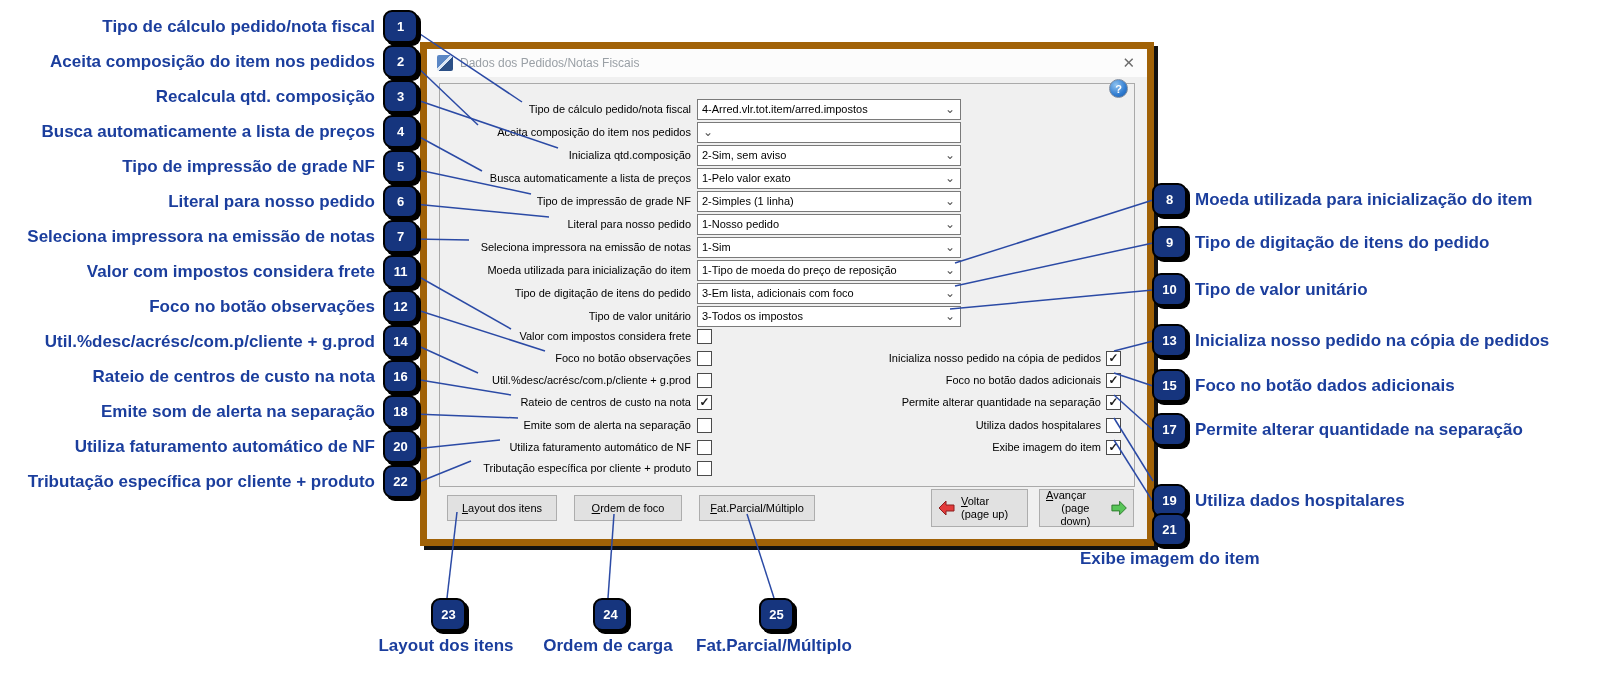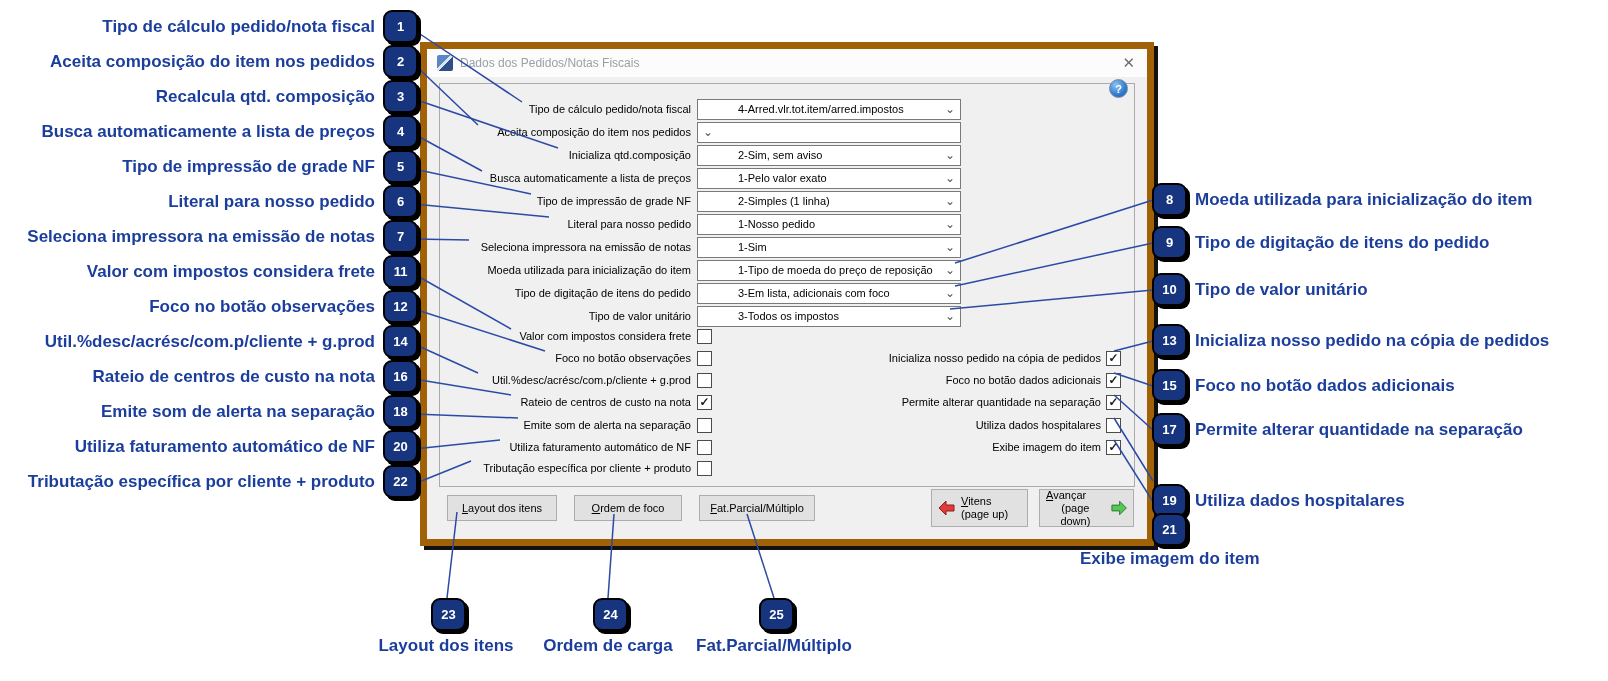--- a/index.html
+++ b/index.html
@@ -27,21 +27,21 @@
   #close-x{position:absolute;right:12px;top:5px;font-size:15px;color:#6d6d6d;cursor:pointer;}
   #groupbox{position:absolute;left:12px;top:34px;width:694px;height:402px;border:1px solid #aaaaaa;}
   #help-icon{position:absolute;left:682px;top:30px;width:17px;height:17px;border-radius:50%;
           background:radial-gradient(circle at 35% 30%,#8fc3f0,#2f7bd0 60%,#1c5ca8);
           border:1px solid #7a8aa0;color:#fff;font-size:11px;font-weight:bold;
           display:flex;align-items:center;justify-content:center;z-index:2;}
   .frow{position:absolute;left:0;width:100%;height:21px;}
   .flabel{position:absolute;left:20px;width:244px;text-align:right;line-height:21px;white-space:nowrap;}
   .combo{position:absolute;left:270px;width:262px;height:19px;background:#fff;border:1px solid #7a7a7a;
          display:flex;align-items:center;}
-  .combo-val{flex:1;padding-left:4px;line-height:19px;white-space:nowrap;overflow:hidden;margin-left:36px;}
+  .combo-val{flex:1;padding-left:4px;line-height:19px;white-space:nowrap;overflow:hidden;}
   .chev{width:20px;text-align:center;color:#555;font-size:12px;line-height:17px;}
   .crow{position:absolute;left:0;width:100%;height:15px;}
   .clabel{position:absolute;left:20px;width:244px;text-align:right;line-height:15px;white-space:nowrap;}
   .clabel2{position:absolute;left:300px;width:374px;text-align:right;line-height:15px;white-space:nowrap;}
   .cbox{position:absolute;top:0;width:13px;height:13px;background:#fff;border:1px solid #4b4b4b;
         display:flex;align-items:center;justify-content:center;}
   .cbox .mark{color:#1b1b1b;font-size:12px;font-weight:bold;line-height:13px;}
   .wbtn{position:absolute;height:26px;background:#e1e1e1;border:1px solid #adadad;font-size:11px;
         font-family:"Liberation Sans",sans-serif;color:#000;cursor:pointer;}
   .navbtn{position:absolute;height:38px;background:#e1e1e1;border:1px solid #adadad;cursor:pointer;
@@ -240,21 +240,21 @@
 
     <button class="wbtn" style="left:20px;top:446px;width:110px"><span class="u">L</span><span>ayout dos itens</span></button>
     <button class="wbtn" style="left:147px;top:446px;width:108px"><span class="u">O</span><span>rdem de foco</span></button>
     <button class="wbtn" style="left:272px;top:446px;width:116px"><span class="u">F</span><span>at.Parcial/Múltiplo</span></button>
 
     <button class="navbtn" style="left:504px;top:440px;width:97px">
       <svg width="18" height="16" viewBox="0 0 18 16">
         <path d="M8 1 L1 8 L8 15 L8 11 L16 11 L16 5 L8 5 Z" fill="#e23b3b" stroke="#8c1f1f" stroke-width="1"></path>
       </svg>
       <span class="navtxt">
-        <span><span class="u">V</span><span>itens</span></span>
+        <span><span class="u">V</span><span>oltar</span></span>
         <span>(page up)</span>
       </span>
     </button>
     <button class="navbtn" style="left:612px;top:440px;width:95px">
       <span class="navtxt">
         <span><span class="u">A</span><span>vançar</span></span>
         <span>(page down)</span>
       </span>
       <svg width="18" height="16" viewBox="0 0 18 16">
         <path d="M10 1 L17 8 L10 15 L10 11 L2 11 L2 5 L10 5 Z" fill="#58c558" stroke="#2c7a2c" stroke-width="1"></path>

